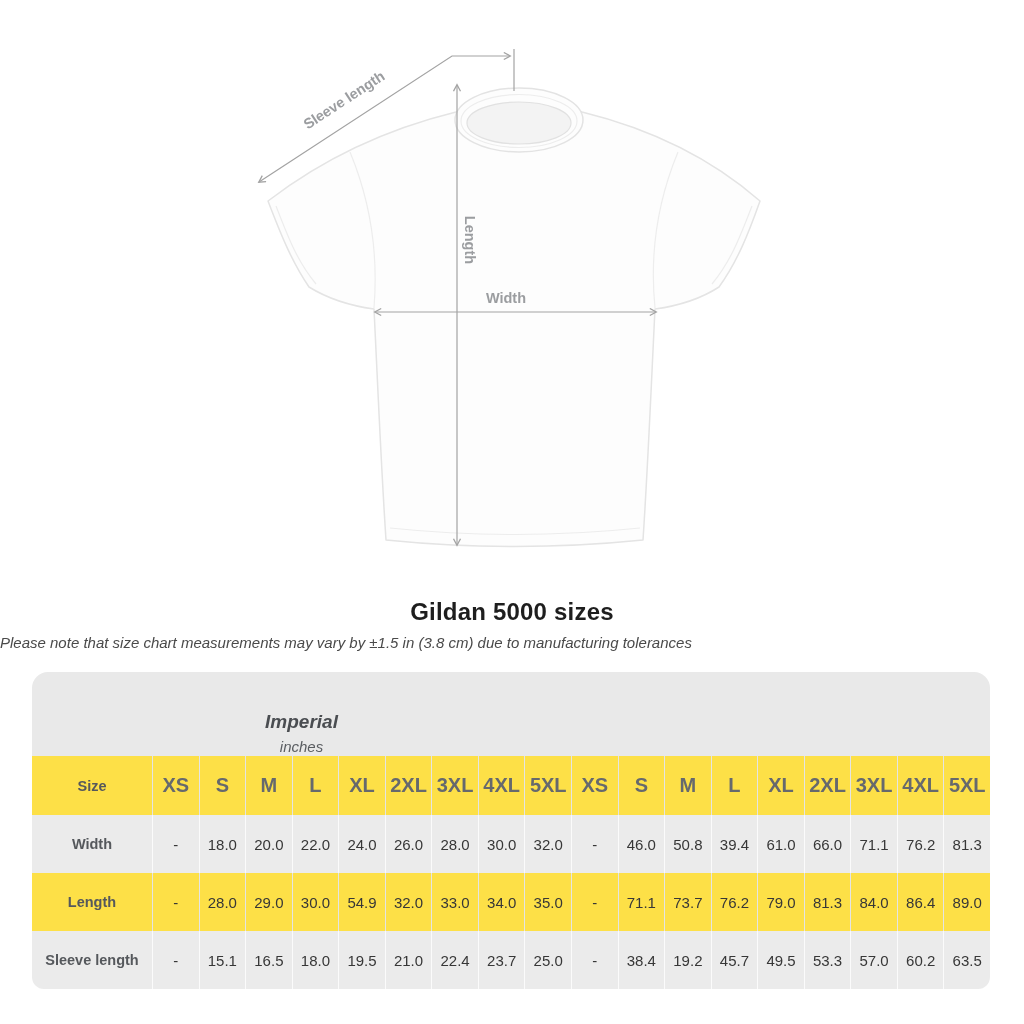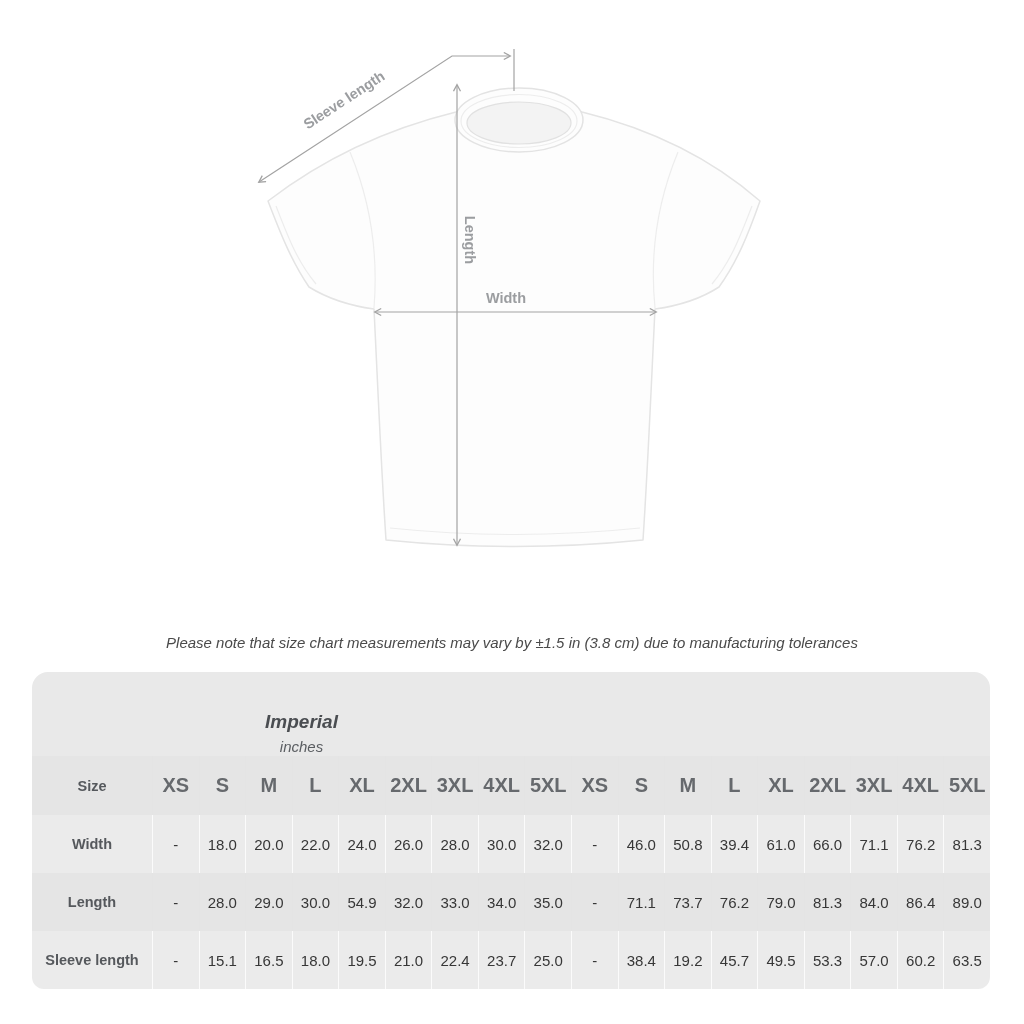--- a/index.html
+++ b/index.html
@@ -8,40 +8,40 @@
     font-family:"Liberation Sans", sans-serif;position:relative;
   }
   .page{position:absolute;inset:0;}
   svg.shirt{position:absolute;left:0;top:0;}
 
   .title{
     position:absolute;top:598px;left:0;width:1024px;text-align:center;
     font-size:24px;font-weight:bold;color:#1e1e1e;letter-spacing:.2px;
   }
   .note{
-    position:absolute;top:634px;left:0;width:1024px;text-align:center;
+    position:absolute;top:634px;left:0;width:1024px;
     font-size:15px;font-style:italic;color:#4a4a4a;
   }
 
   .table{position:absolute;left:32px;top:672px;width:958px;}
   .band{
     height:84px;background:var(--band,#e9e9e9);
     border-radius:16px 16px 0 0;
     display:grid;grid-template-columns:539px 1fr;
   }
   .bcell{display:flex;flex-direction:column;align-items:center;justify-content:center;padding-top:2px;margin-top:36px;}
   .gname{font-style:italic;font-weight:bold;font-size:19px;color:#4a4d51;}
   .gsub{font-style:italic;font-size:15px;color:#5a5d61;margin-top:5px;}
 
   .grid{border-radius:0 0 12px 12px;overflow:hidden;}
   .trow{display:grid;grid-template-columns:120px repeat(18,1fr);height:58px;}
   .trow.first{height:59px;}
   .cell{display:flex;align-items:center;justify-content:center;white-space:nowrap;}
   .trow .cell + .cell{border-left:1px solid var(--sep);}
-  .white{--sep:#e4e4e4;background:#e5e5e5;}
+  .white{--sep:#e4e4e4;background:#fde047;}
   .gray{--sep:rgba(255,255,255,.8);background:var(--rowalt,#ebebeb);}
   .head{font-weight:bold;color:#66696d;font-size:20px;}
   .rowlabel{font-weight:bold;color:#55585c;font-size:14.5px;}
   .val{font-size:15px;color:#373737;}
 </style>
 </head>
 <body>
 
 <div class="page">
 
@@ -83,20 +83,21 @@
       <line x1="514" y1="49" x2="514" y2="91"></line>
     </g>
 
     <g font-size="14.5" font-weight="bold" fill="#9b9da0" text-anchor="middle">
       <text x="344" y="100" transform="rotate(-33.3 344 100)" dominant-baseline="central">Sleeve length</text>
       <text x="470" y="240" transform="rotate(90 470 240)" dominant-baseline="central">Length</text>
       <text x="506" y="303">Width</text>
     </g>
   </svg>
 
+  <div class="title">Gildan 5000 sizes</div>
   <div class="note">Please note that size chart measurements may vary by ±1.5 in (3.8 cm) due to manufacturing tolerances</div>
 
   <div class="table">
     <div class="band">
       <div class="bcell">
         <div class="gname">Imperial</div>
         <div class="gsub">inches</div>
       </div>
     </div>
     <div class="grid" id="grid">

